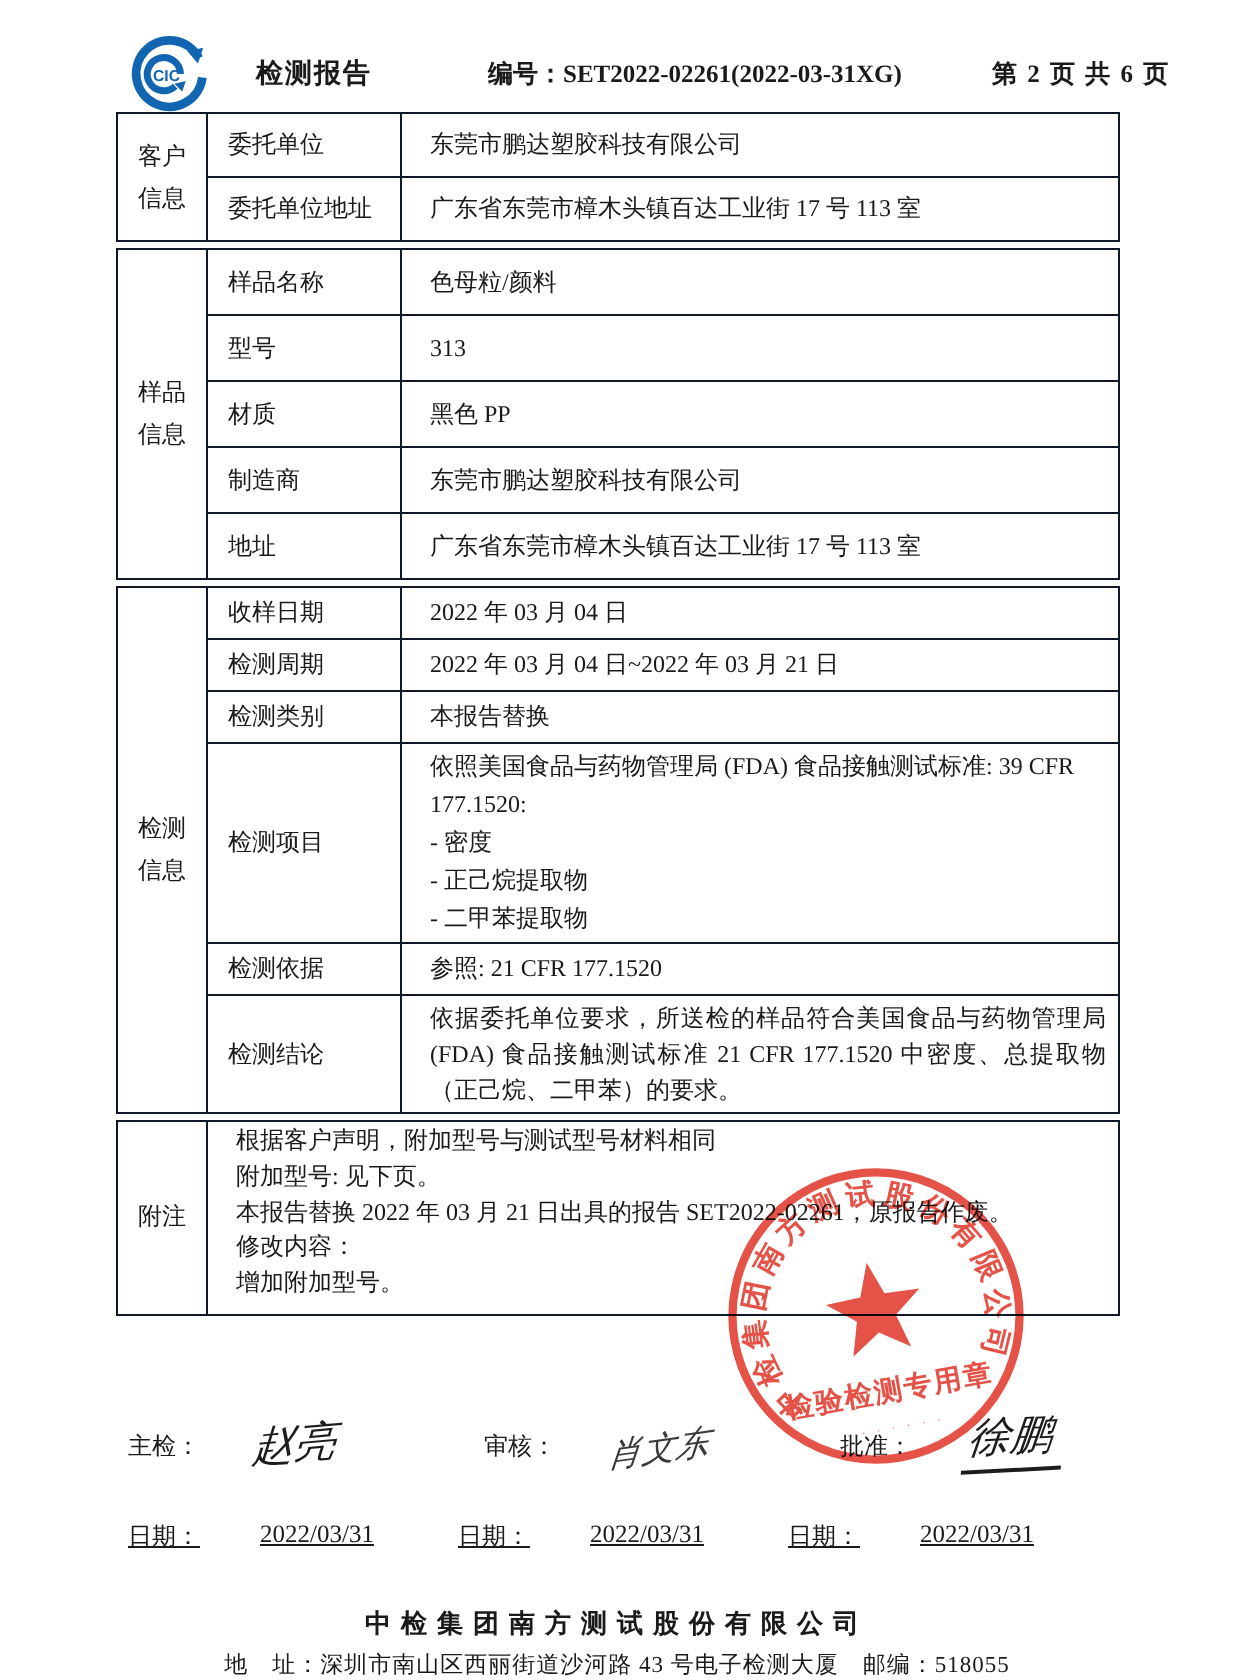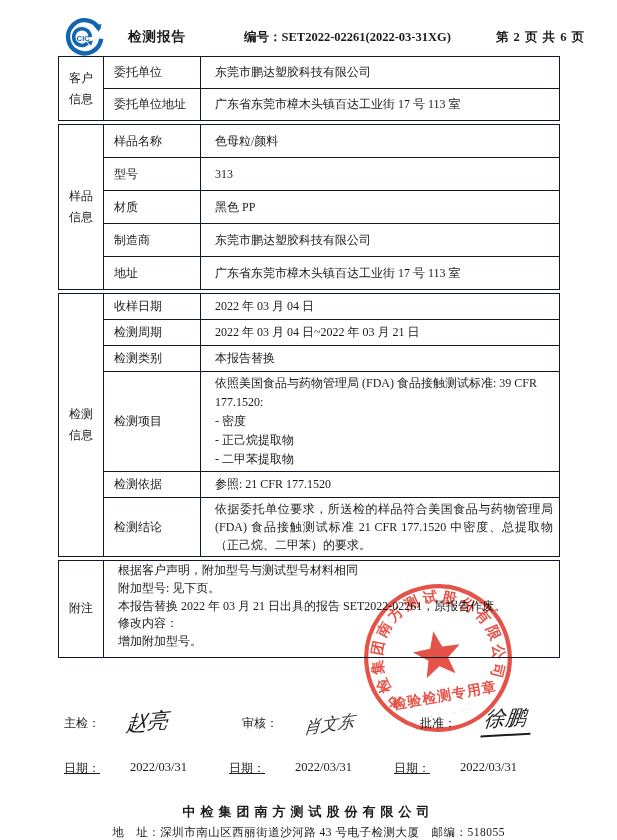--- a/index.html
+++ b/index.html
@@ -47,21 +47,21 @@
   .signame {
     font-size:21px; font-style:italic; color:#1c1c1c; margin-left:26px;
     transform:rotate(-5deg) skewX(-9deg); display:inline-block; white-space:nowrap;
   }
   .signame.n2 { font-size:17px; color:#3a3a3a; transform:rotate(-8deg) skewX(-14deg); }
   .signame.n3 { border-bottom:2px solid #1c1c1c; padding:0 6px 2px 2px; transform:rotate(-3deg) skewX(-9deg); }
   .daterow { display:flex; margin:24px 0 0 64px; width:496px; }
   .dategroup { display:flex; width:165px; }
   .dategroup.g3 { width:150px; }
   .datelabel { font-size:12px; white-space:nowrap;text-decoration:underline; }
-  .dateval { font-size:12.5px; margin-left:30px; white-space:nowrap; }
+  .dateval { font-size:12.5px; margin-left:30px; white-space:nowrap;text-decoration:underline; }
 
   
   .footer { margin-top:26px; text-align:center; }
   .f-company { font-weight:bold; font-size:13px; letter-spacing:5px; }
   .f-line { font-size:11.5px; margin-top:4px; letter-spacing:.5px; }
 </style>
 </head>
 <body>
 
 <div class="page">

